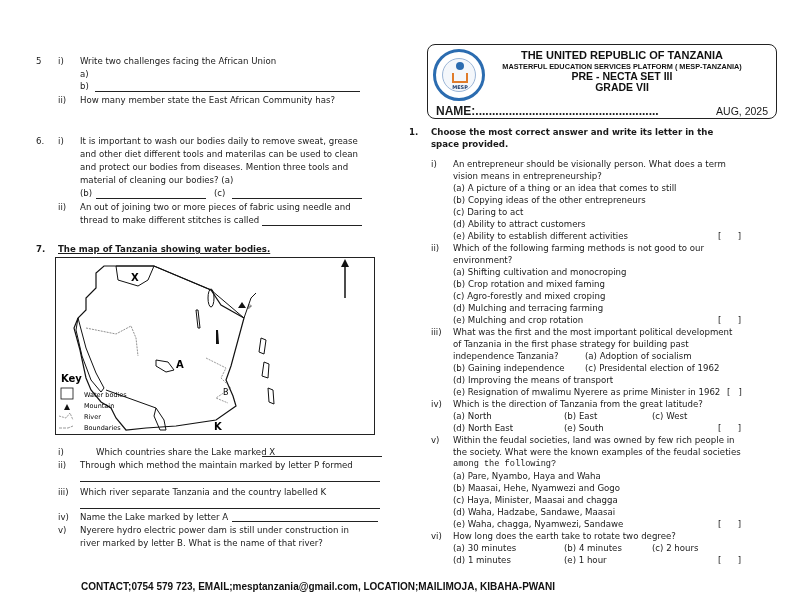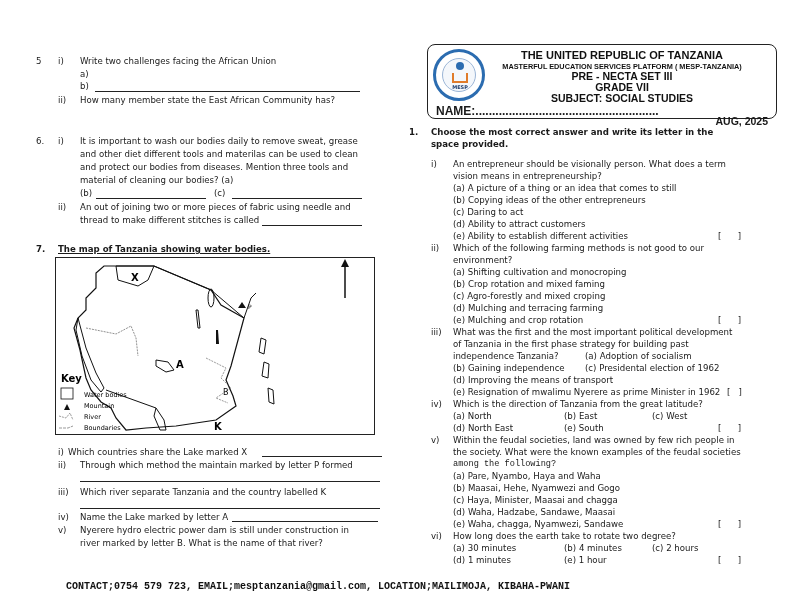--- a/index.html
+++ b/index.html
@@ -17,21 +17,21 @@
   .header-title { position: absolute; left: 0; width: 100%; text-align: center; font-family: "Liberation Sans", sans-serif; font-weight: bold; color: #111; white-space: nowrap; }
   .logo { position: absolute; left: 5px; top: 4px; width: 52px; height: 52px; border-radius: 50%; border: 3px solid #2b6cb0; background: #fff; }
   .logo-inner { position: absolute; left: 6px; top: 6px; width: 34px; height: 34px; border-radius: 50%; background: #f4f7fb; border: 1px solid #9bb5d6; }
   .logo-book { position: absolute; left: 9px; top: 14px; width: 16px; height: 10px; border: 2px solid #e07b2a; border-top: none; }
   .logo-person { position: absolute; left: 13px; top: 3px; width: 8px; height: 8px; border-radius: 50%; background: #2b6cb0; }
   .logo-text { position: absolute; left: 0; top: 25px; width: 34px; text-align: center; font-size: 5px; line-height: 6px; font-weight: bold; color: #1d3b6b; }
 
   
   .map-frame { position: absolute; left: 55px; top: 257px; width: 320px; height: 178px; border: 1px solid #222; }
   .bracket { position: absolute; left: 718px; font-family: "DejaVu Sans", sans-serif; white-space: pre; }
-  .footer { position: absolute; top: 581px; left: 0; width: 636px; text-align: center; font-family: Liberation Mono, monospace; font-weight: bold; font-size: 10px; color: #111; white-space: nowrap; }
+  .footer { position: absolute; top: 581px; left: 0; width: 636px; text-align: center; font-family: Liberation Sans, sans-serif; font-weight: bold; font-size: 10px; color: #111; white-space: nowrap; }
 </style>
 </head>
 <body>
 
 <div>
 
   <div>
     <span class="qnum" style="left:36px; top:55px;">5</span>
     <span class="roman" style="left:58px; top:55px;">i)</span>
     <span class="line" style="left:80px; top:55px;">Write two challenges facing the African Union</span>
@@ -110,21 +110,21 @@
         <path d="M3 158 L10 160 L14 155 L17 162" fill="none" stroke="#555" stroke-width="0.6" stroke-dasharray="2,1"></path>
         <path d="M3 170 L12 170 L17 168" fill="none" stroke="#555" stroke-width="0.6" stroke-dasharray="3,1"></path>
         <text x="28" y="139" font-size="6.5" font-family="DejaVu Sans, sans-serif">Water bodies</text>
         <text x="28" y="150" font-size="6.5" font-family="DejaVu Sans, sans-serif">Mountain</text>
         <text x="28" y="161" font-size="6.5" font-family="DejaVu Sans, sans-serif">River</text>
         <text x="28" y="172" font-size="6.5" font-family="DejaVu Sans, sans-serif">Boundaries</text>
       </svg>
     </div>
 
     <span class="roman" style="left:58px; top:446px;">i)</span>
-    <span class="line" style="left:68px; top:446px;">Which countries share the Lake marked X</span>
+    <span class="line" style="left:96px; top:446px;">Which countries share the Lake marked X</span>
     <div class="rule" style="left:262px; top:456px; width:120px;"></div>
 
     <span class="roman" style="left:58px; top:459px;">ii)</span>
     <span class="line" style="left:80px; top:459px;">Through which method the maintain marked by letter P formed</span>
     <div class="rule" style="left:80px; top:481px; width:300px;"></div>
 
     <span class="roman" style="left:58px; top:486px;">iii)</span>
     <span class="line" style="left:80px; top:486px;">Which river separate Tanzania and the country labelled K</span>
     <div class="rule" style="left:80px; top:508px; width:300px;"></div>
 
@@ -145,23 +145,22 @@
       <div class="logo-inner">
         <div class="logo-person"></div>
         <div class="logo-book"></div>
         <div class="logo-text">MESP</div>
       </div>
     </div>
     <div class="header-title" style="top:4px; font-size:11px; padding-left:40px;">THE UNITED REPUBLIC OF TANZANIA</div>
     <div class="header-title" style="top:16px; font-size:7.3px; padding-left:40px;">MASTERFUL EDUCATION SERVICES PLATFORM ( MESP-TANZANIA)</div>
     <div class="header-title" style="top:25px; font-size:10.5px; padding-left:40px;">PRE - NECTA SET III</div>
     <div class="header-title" style="top:36px; font-size:10.5px; padding-left:40px;">GRADE VII</div>
-    <div class="header-title" style="top:47px; font-size:10.5px; padding-left:40px;">SUBJECT: SOCIAL STUDIES</div>
     <div class="abs" style="left:8px; top:60px; font-family:'Liberation Sans', sans-serif; font-weight:bold; font-size:12px; white-space:nowrap;">NAME:.......................................................</div>
-    <div class="abs" style="right:8px; top:70px; font-family:'Liberation Sans', sans-serif; font-weight:bold; font-size:10.5px;">AUG, 2025</div>
+    <div class="abs" style="right:8px; top:60px; font-family:'Liberation Sans', sans-serif; font-weight:normal; font-size:10.5px;">AUG, 2025</div>
   </div>
 
   <div>
     <span class="qnum bold" style="left:409px; top:126px;">1.</span>
     <span class="line bold" style="left:431px; top:126px;">Choose the most correct answer and write its letter in the</span>
     <span class="line bold" style="left:431px; top:138px;">space provided.</span>
 
     <div>
       <span class="roman" style="left:431px; top:158px;">i)</span>
       <span class="line" style="left:453px; top:158px;">An entrepreneur should be visionally person. What does a term</span>

